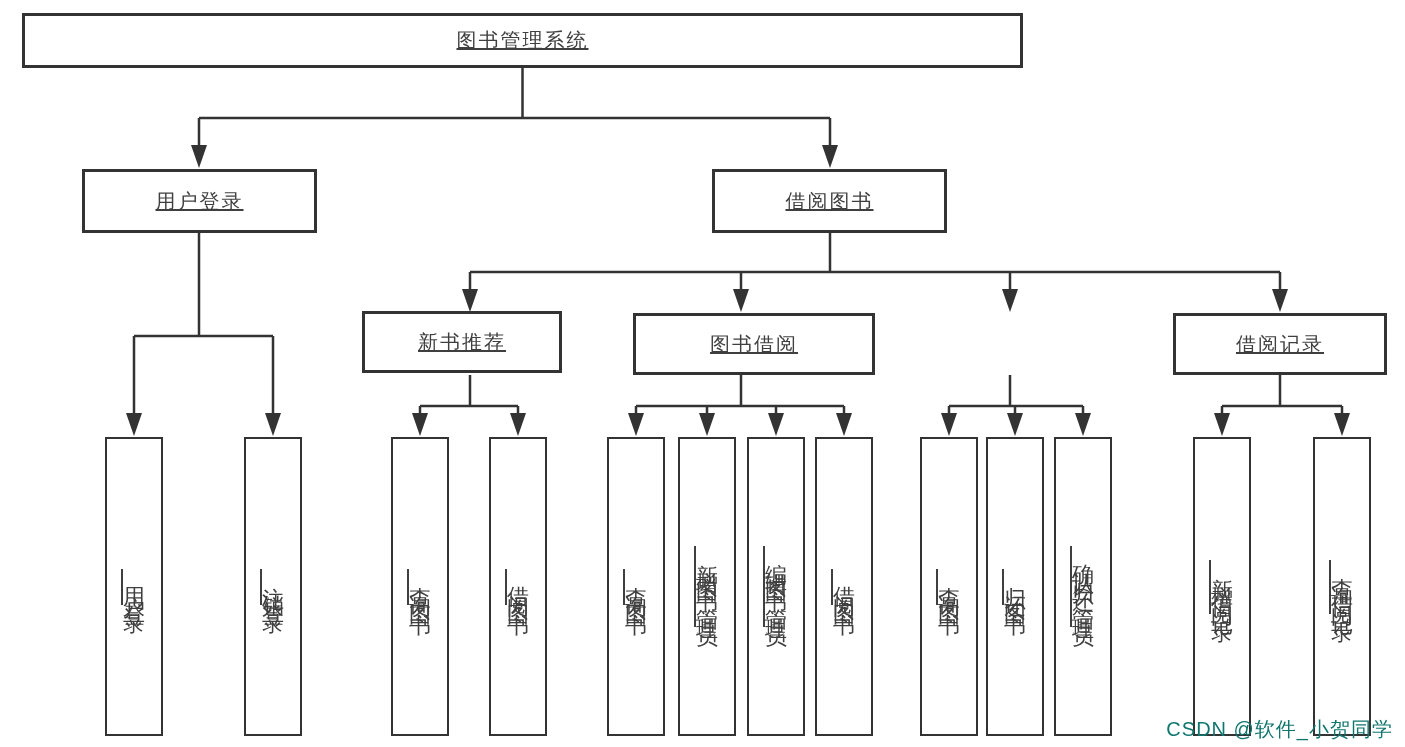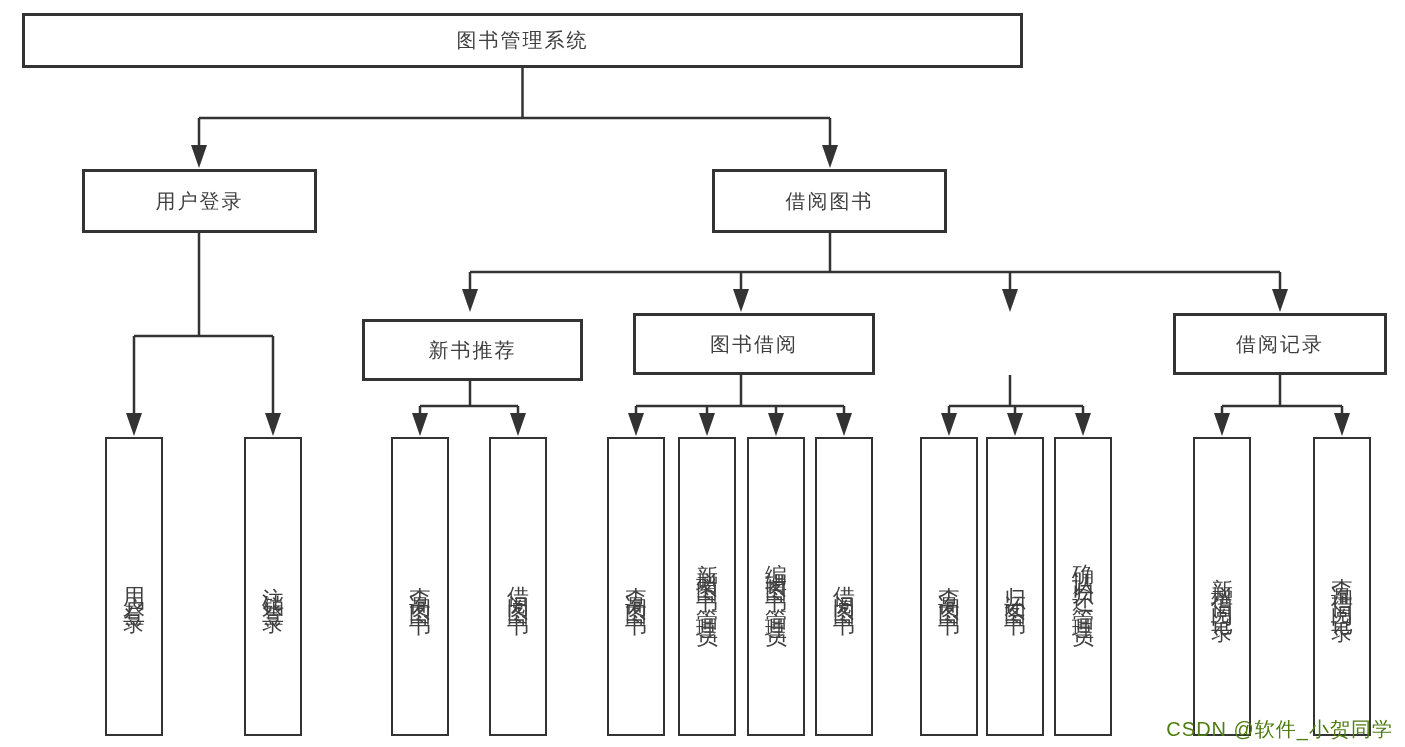--- a/index.html
+++ b/index.html
@@ -11,36 +11,37 @@
     overflow:hidden;
   }
   #connectors{position:absolute;left:0;top:0;pointer-events:none;}
   .box{
     position:absolute;
     background:#ffffff;
     border:3px solid #333333;
     box-sizing:border-box;
     display:flex;align-items:center;justify-content:center;
     color:#3f3f3f;
+    text-decoration:underline;
   }
   .hbox{font-size:20px;letter-spacing:2px;}
   .vbox{border-width:2px;}
   .vbox .vtext{
     writing-mode:vertical-rl;
     text-orientation:mixed;
     font-size:22px;
     letter-spacing:9px;
     color:#3f3f3f;
     line-height:1;
   }
   #watermark{
     position:absolute;
     right:12px;bottom:4px;
     font-size:20px;
-    color:#4d7c0f;
+    color:#0f766e;
     letter-spacing:1px;
     white-space:nowrap;
   }
 </style>
 </head>
 <body>
 
 <div id="stage">
 
   <svg id="connectors" width="1405" height="747" viewBox="0 0 1405 747">
@@ -87,21 +88,21 @@
     <span>图书管理系统</span>
   </div>
 
   <div class="box hbox" style="left:82px;top:169px;width:235px;height:64px">
     <span>用户登录</span>
   </div>
   <div class="box hbox" style="left:712px;top:169px;width:235px;height:64px">
     <span>借阅图书</span>
   </div>
 
-  <div class="box hbox" style="left:362px;top:319px;width:221px;height:62px">
+  <div class="box hbox" style="left:362px;top:311px;width:200px;height:62px">
     <span>新书推荐</span>
   </div>
   <div class="box hbox" style="left:633px;top:313px;width:242px;height:62px">
     <span>图书借阅</span>
   </div>
   <div class="box hbox" style="left:1173px;top:313px;width:214px;height:62px">
     <span>借阅记录</span>
   </div>
 
   <div class="box vbox" style="left:105px;top:437px;width:58px;height:299px">

